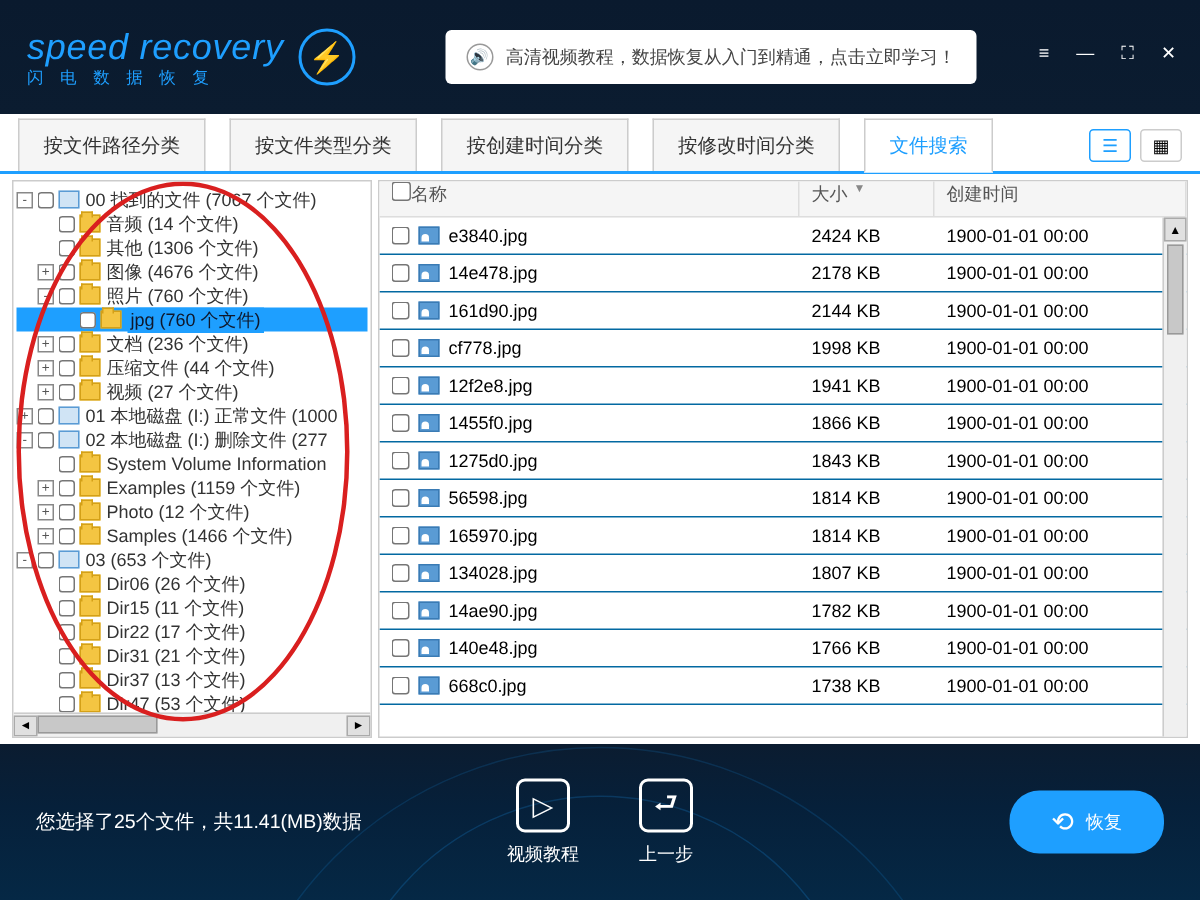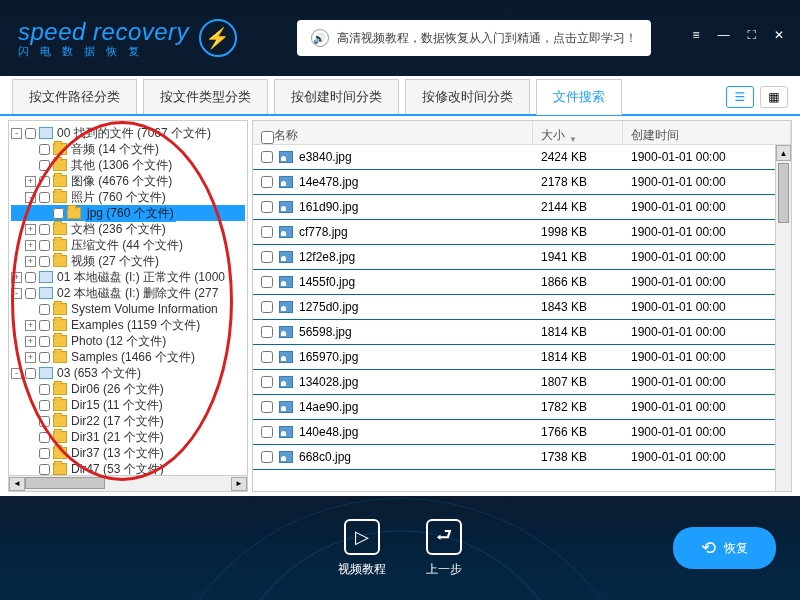--- a/index.html
+++ b/index.html
@@ -6,21 +6,21 @@
 body{width:800px;height:600px;background:#0a1929;overflow:hidden;position:relative}
 .header{height:76px;background:linear-gradient(180deg,#0a1a2e,#0b1c30);display:flex;align-items:center;padding:0 18px;position:relative}
 .logo{display:flex;align-items:center;gap:10px}
 .logo-text{color:#1e9fff;font-size:24px;font-style:italic;letter-spacing:.5px}
 .logo-sub{color:#1e9fff;font-size:11px;letter-spacing:4px;margin-top:-2px}
 .bolt{width:38px;height:38px;border:2px solid #1e9fff;border-radius:50%;display:flex;align-items:center;justify-content:center;color:#1e9fff;font-size:20px}
 .banner{margin-left:60px;background:#fff;border-radius:4px;height:36px;display:flex;align-items:center;padding:0 14px;gap:8px;color:#444}
 .banner .sound{width:18px;height:18px;border:1px solid #999;border-radius:50%;display:flex;align-items:center;justify-content:center;color:#999;font-size:10px}
 .winbtns{position:absolute;right:16px;top:28px;display:flex;gap:18px;color:#fff;font-size:16px}
 .winbtns span{cursor:pointer}
-.tabs{background:#fff;height:40px;display:flex;align-items:flex-end;padding:0 12px;border-bottom:2px solid #1e9fff;gap:6px}
+.tabs{background:#fff;height:40px;display:flex;align-items:flex-end;padding:0 12px;border-bottom:2px solid #1e9fff;gap:16px}
 .tab{padding:8px 16px;border:1px solid #ccc;border-bottom:none;background:#f5f5f5;cursor:pointer;color:#333;font-size:13px}
 .tab.active{background:#fff;color:#1e9fff;border-color:#ccc;position:relative;top:1px;border-bottom:1px solid #fff}
 .viewbtns{margin-left:auto;display:flex;gap:6px;padding-bottom:6px}
 .viewbtn{width:28px;height:22px;border:1px solid #ccc;border-radius:3px;display:flex;align-items:center;justify-content:center;cursor:pointer}
 .viewbtn.active{border-color:#1e9fff;color:#1e9fff}
 .content{display:flex;height:380px;background:#fff}
 .tree{width:240px;border:1px solid #ccc;margin:4px 2px 4px 8px;overflow:hidden;background:#fff;position:relative}
 .tree-inner{padding:4px 2px;position:relative}
 .tn{display:flex;align-items:center;height:16px;white-space:nowrap;color:#333}
 .tn .exp{width:11px;height:11px;border:1px solid #888;display:flex;align-items:center;justify-content:center;font-size:9px;line-height:1;margin-right:3px;cursor:pointer;color:#555}
@@ -30,21 +30,21 @@
 .tn .fold::before{content:"";position:absolute;top:-3px;left:0;width:6px;height:3px;background:#f4c542;border:1px solid #d4a017;border-bottom:none}
 .tn .disk{width:14px;height:12px;background:#d0e4f5;border:1px solid #5a9bd4;margin-right:4px}
 .tn.sel{background:#1e9fff;color:#fff}
 .tn.sel .lbl{background:#1e9fff;color:#0f172a;padding:0 2px}
 .hscroll{position:absolute;bottom:0;left:0;right:0;height:16px;background:#f0f0f0;border-top:1px solid #ccc;display:flex;align-items:center}
 .hscroll .arr{width:16px;height:14px;background:#e0e0e0;border:1px solid #aaa;display:flex;align-items:center;justify-content:center;font-size:8px;cursor:pointer}
 .hscroll .track{flex:1;height:14px;position:relative}
 .hscroll .thumb{position:absolute;left:0;width:80px;height:12px;background:#c8c8c8;border:1px solid #999;top:0}
 .list{flex:1;border:1px solid #ccc;margin:4px 8px 4px 2px;background:#fff;position:relative;display:flex;flex-direction:column}
 .lhead{display:flex;background:#f5f5f5;border-bottom:1px solid #ddd;height:24px;align-items:center;color:#555;font-size:12px}
-.lhead .c{padding:0 8px;border-right:1px solid #ddd;height:100%;display:flex;align-items:flex-end}
+.lhead .c{padding:0 8px;border-right:1px solid #ddd;height:100%;display:flex;align-items:flex-start}
 .c1{width:280px}.c2{width:90px}.c3{flex:1}
 .lhead .sort{margin-left:4px;font-size:8px;color:#888}
 .lbody{flex:1;overflow:hidden}
 .row{display:flex;height:25px;align-items:center;border-bottom:1px solid #0369a1}
 .row .c{padding:0 8px;display:flex;align-items:center;gap:6px}
 .row input{width:12px;height:12px}
 .imico{width:14px;height:12px;background:#5a9bd4;border:1px solid #3a7bb4;position:relative}
 .imico::after{content:"";position:absolute;bottom:1px;left:1px;width:5px;height:5px;background:#fff;border-radius:50% 50% 0 0}
 .vscroll{position:absolute;right:0;top:24px;bottom:0;width:16px;background:#f0f0f0;border-left:1px solid #ccc}
 .vscroll .arr{height:16px;background:#e0e0e0;border:1px solid #aaa;display:flex;align-items:center;justify-content:center;font-size:8px;cursor:pointer}
@@ -394,20 +394,21 @@
         </div>
       </div>
     <div class="vscroll">
       <div class="arr">▲</div>
       <div class="vthumb"></div>
     </div>
   </div>
 </div>
 
 <div class="footer">
+  <div class="status">您选择了25个文件，共11.41(MB)数据</div>
   <div class="fbtns">
     <div class="fbtn">
       <div class="ico">▷</div>
       <div class="lbl">视频教程</div>
     </div>
     <div class="fbtn">
       <div class="ico">⮐</div>
       <div class="lbl">上一步</div>
     </div>
   </div>

